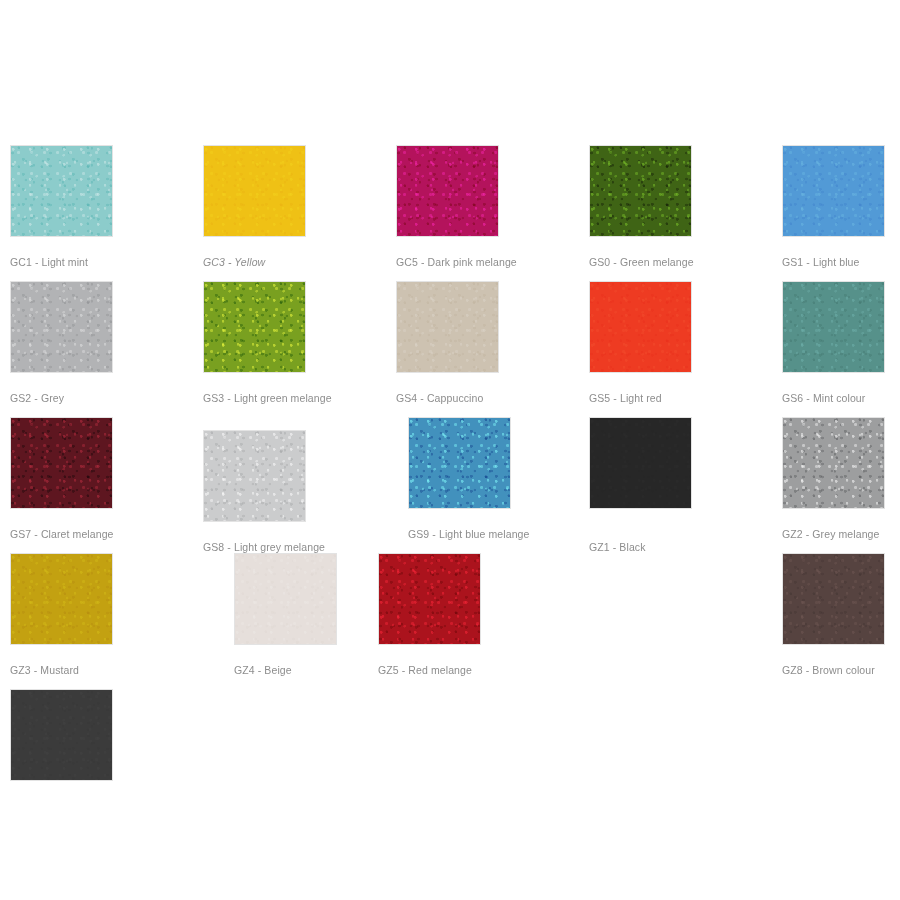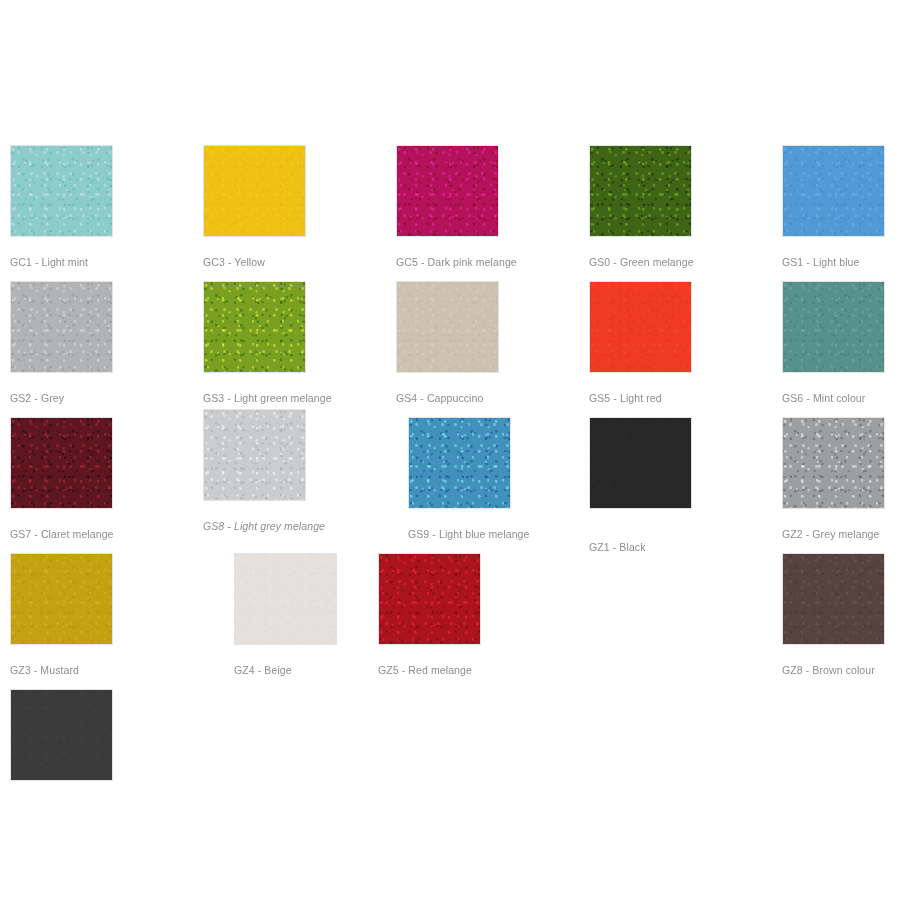--- a/index.html
+++ b/index.html
@@ -79,21 +79,21 @@
     <div class="swatch-cell" style="left: 10px; top: 145px;">
       <div class="swatch-chip" style="width: 101px; height: 90px; background-color: rgb(140, 204, 203); border-color: rgb(227, 227, 227);">
         <span class="texture t-mid"></span>
       </div>
       <div class="swatch-label" style="color: rgb(141, 141, 141);">GC1 - Light mint</div>
     </div>
     <div class="swatch-cell" style="left: 203px; top: 145px;">
       <div class="swatch-chip" style="width: 101px; height: 90px; background-color: rgb(239, 193, 21); border-color: rgb(227, 227, 227);">
         <span class="texture t-soft"></span>
       </div>
-      <div class="swatch-label" style="color: rgb(141, 141, 141);">GC3 - Yellow</div>
+      <div class="swatch-label" style="color: rgb(141, 141, 141); font-style: italic;">GC3 - Yellow</div>
     </div>
     <div class="swatch-cell" style="left: 396px; top: 145px;">
       <div class="swatch-chip" style="width: 101px; height: 90px; background-color: rgb(180, 19, 92); border-color: rgb(227, 227, 227);">
         <span class="texture t-strong"></span>
       </div>
       <div class="swatch-label" style="color: rgb(141, 141, 141);">GC5 - Dark pink melange</div>
     </div>
     <div class="swatch-cell" style="left: 589px; top: 145px;">
       <div class="swatch-chip" style="width: 101px; height: 90px; background-color: rgb(63, 100, 21); border-color: rgb(227, 227, 227);">
         <span class="texture t-strong"></span>
@@ -135,21 +135,21 @@
         <span class="texture t-soft"></span>
       </div>
       <div class="swatch-label" style="color: rgb(141, 141, 141);">GS6 - Mint colour</div>
     </div>
     <div class="swatch-cell" style="left: 10px; top: 417px;">
       <div class="swatch-chip" style="width: 101px; height: 90px; background-color: rgb(94, 22, 32); border-color: rgb(227, 227, 227);">
         <span class="texture t-strong"></span>
       </div>
       <div class="swatch-label" style="color: rgb(141, 141, 141);">GS7 - Claret melange</div>
     </div>
-    <div class="swatch-cell" style="left: 203px; top: 409px; font-style: italic;">
+    <div class="swatch-cell" style="left: 203px; top: 430px;">
       <div class="swatch-chip" style="width: 101px; height: 90px; background-color: rgb(203, 204, 205); border-color: rgb(227, 227, 227);">
         <span class="texture t-strong"></span>
       </div>
       <div class="swatch-label" style="color: rgb(141, 141, 141);">GS8 - Light grey melange</div>
     </div>
     <div class="swatch-cell" style="left: 396px; top: 417px; padding-left: 12px;">
       <div class="swatch-chip" style="width: 101px; height: 90px; background-color: rgb(66, 145, 189); border-color: rgb(227, 227, 227);">
         <span class="texture t-strong"></span>
       </div>
       <div class="swatch-label" style="color: rgb(141, 141, 141);">GS9 - Light blue melange</div>

